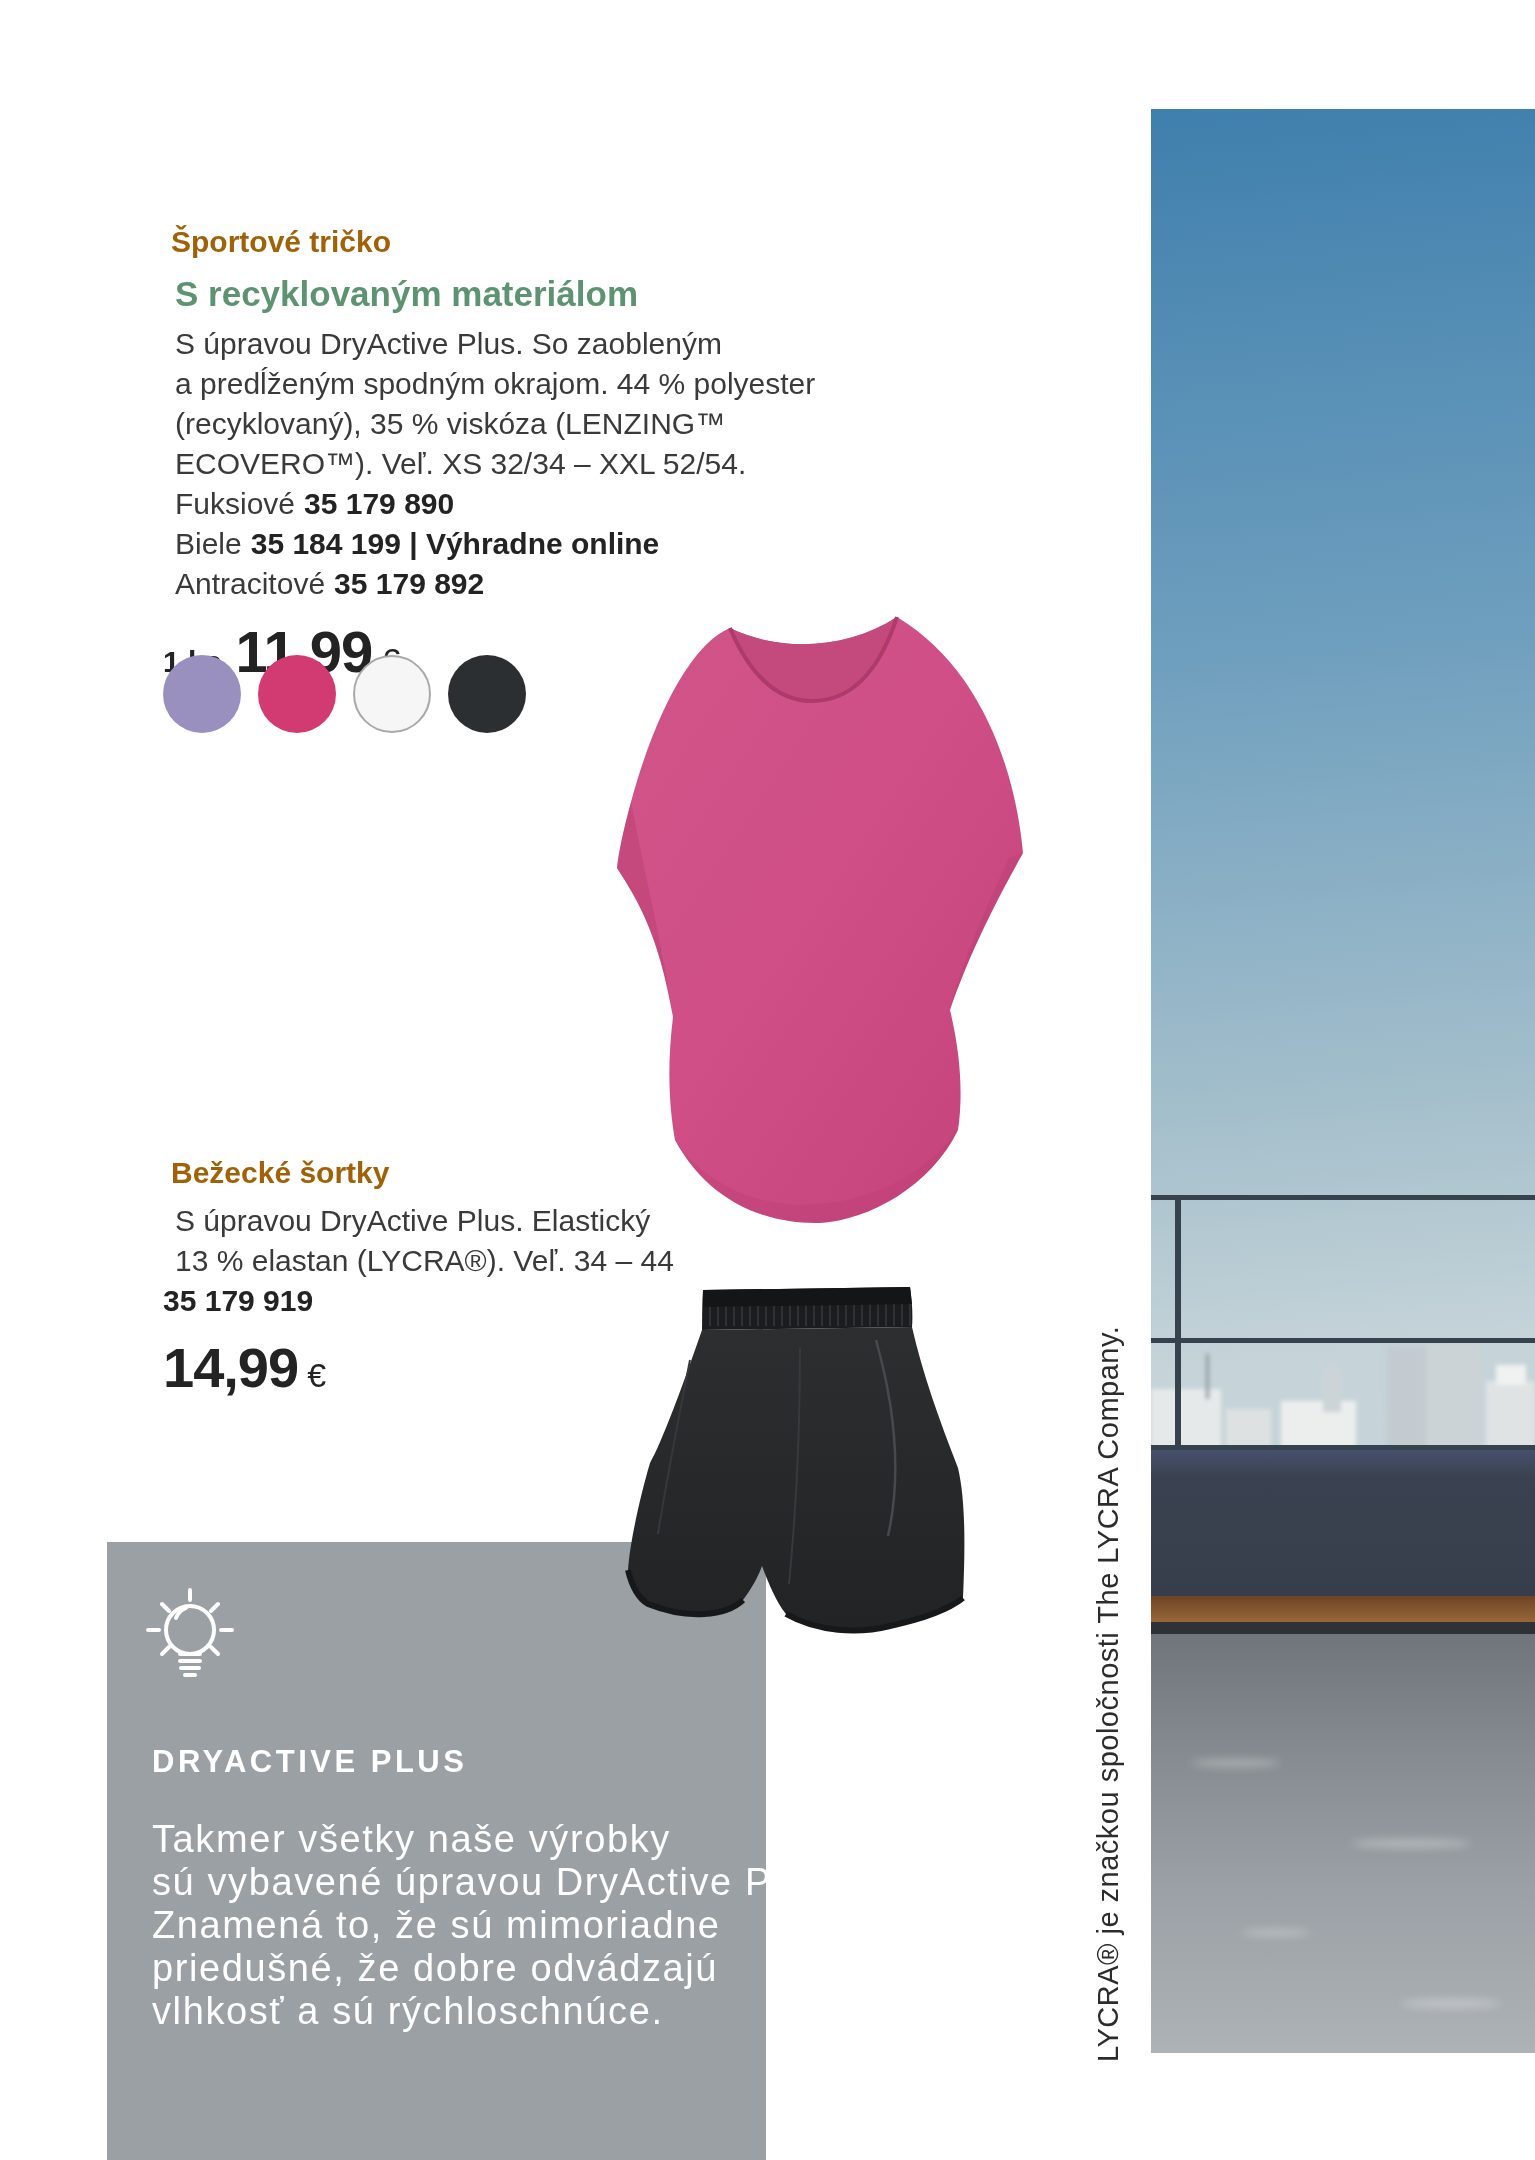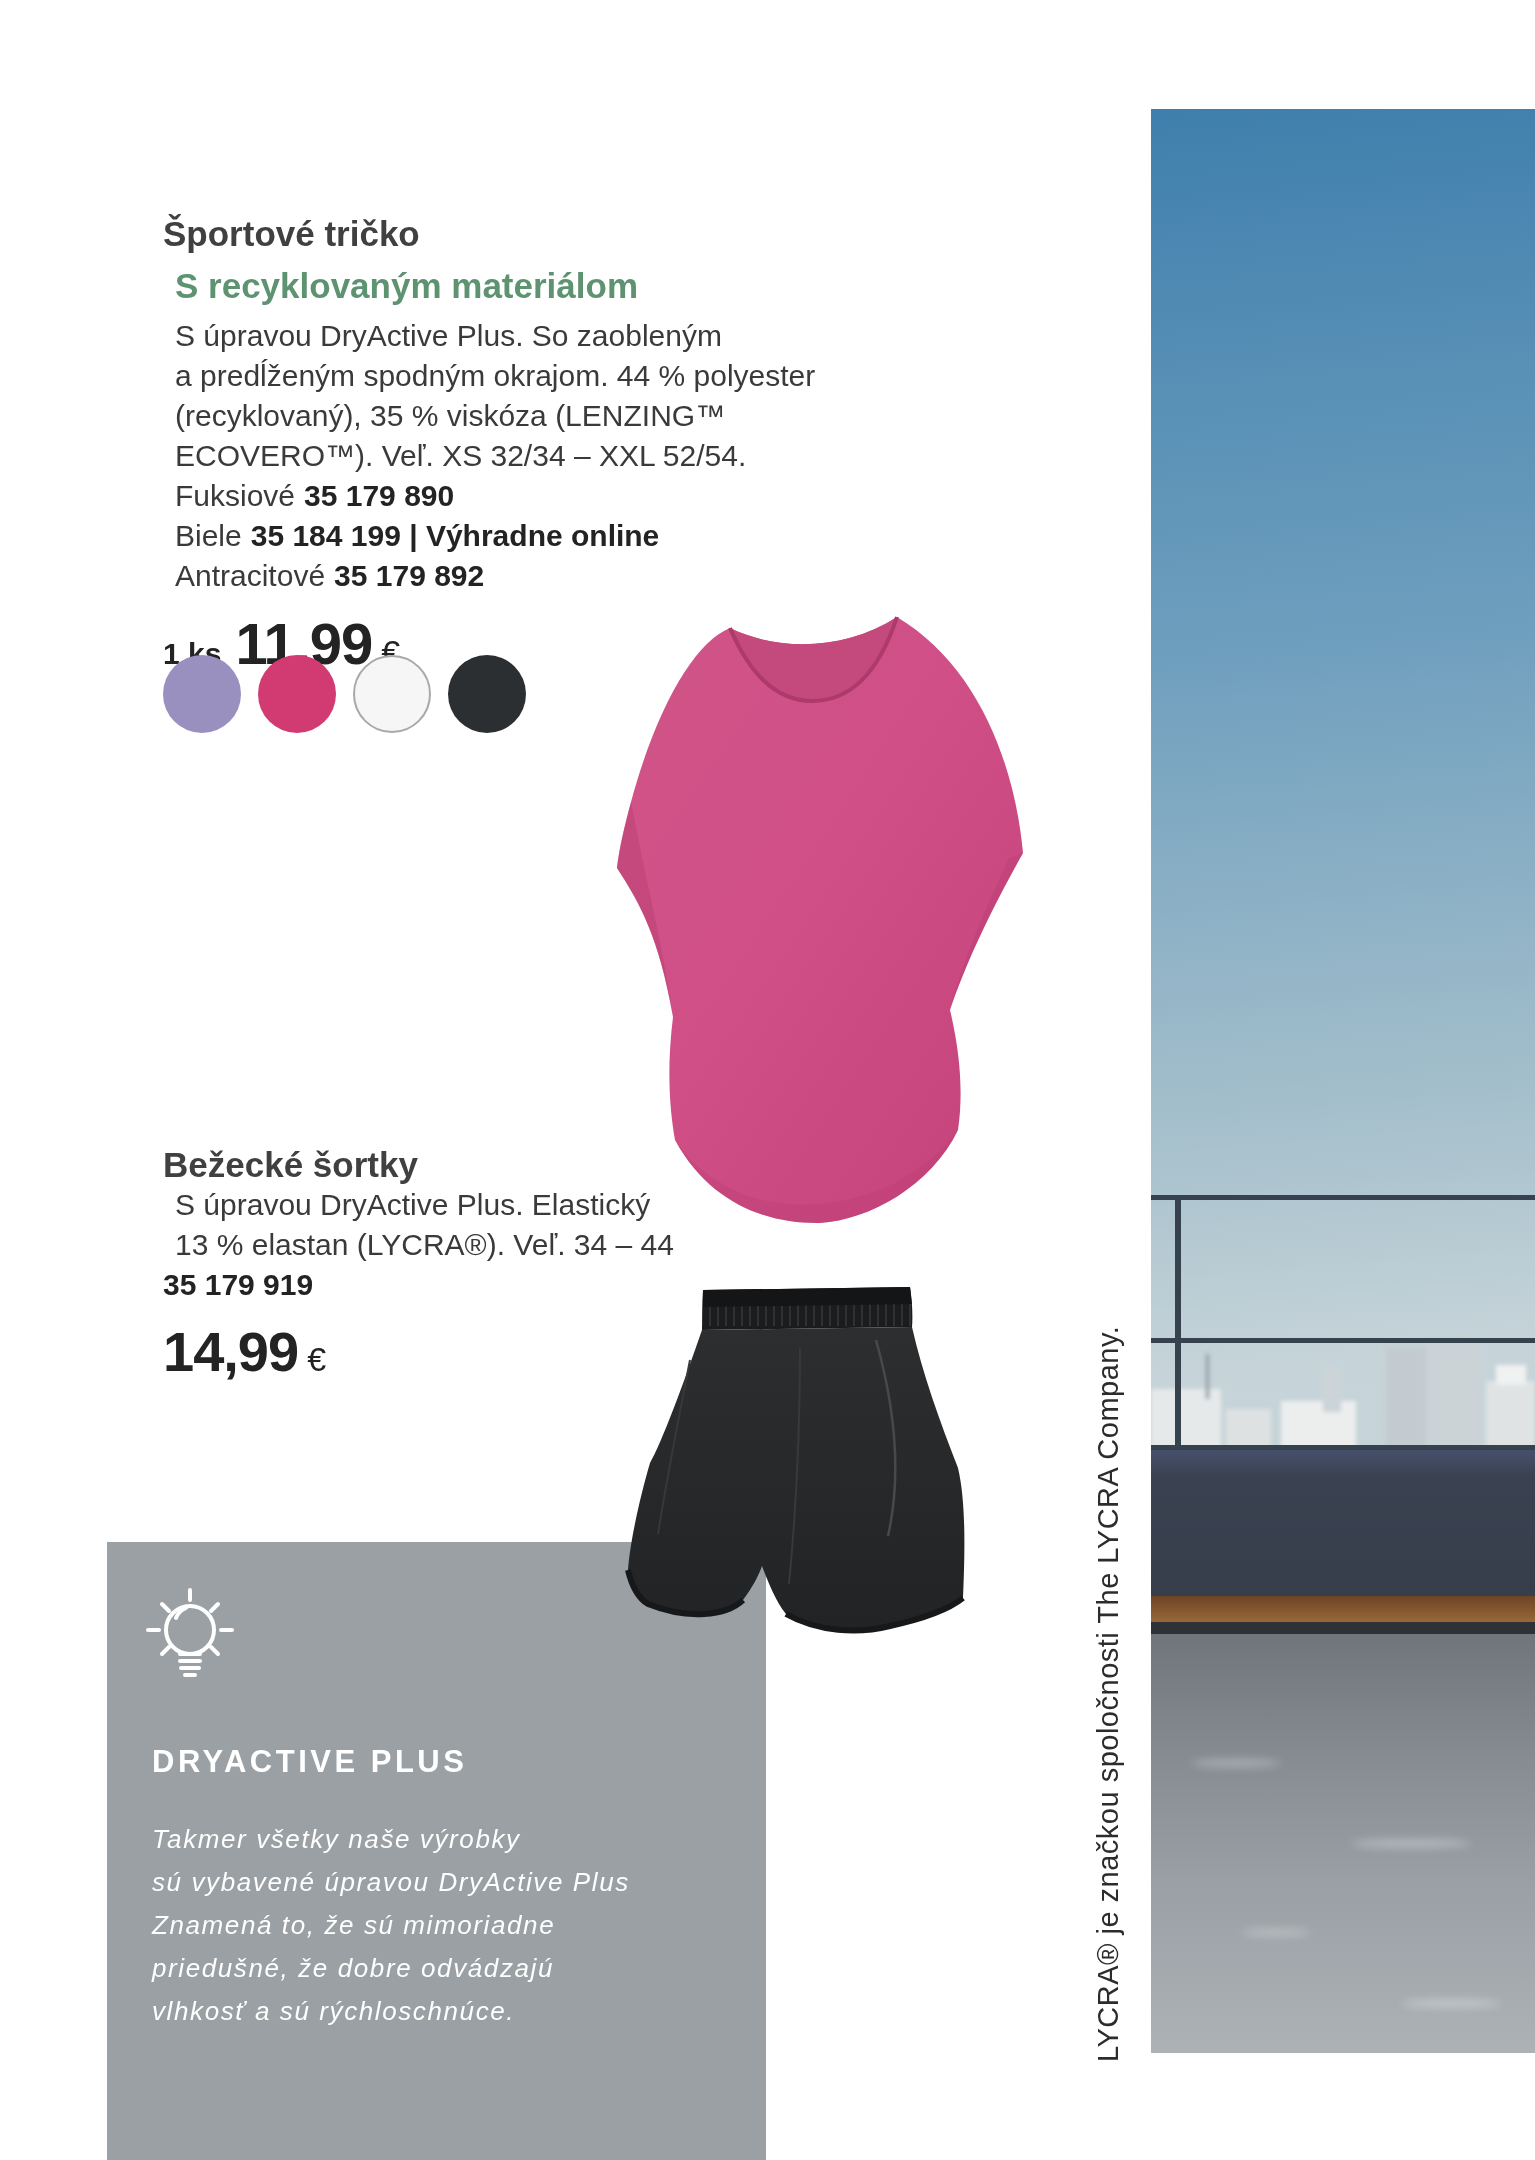--- a/index.html
+++ b/index.html
@@ -3,21 +3,21 @@
 <meta charset="utf-8">
 <style>
   html,body{margin:0;padding:0;background:#ffffff;}
   #page{position:relative;width:1535px;height:2160px;background:#ffffff;overflow:hidden;
         font-family:"Liberation Sans",sans-serif;color:#3a3a3a;}
 
   
   .tblock{position:absolute;left:163px;}
   #tshirt-block{top:212px;}
   #shorts-block{top:1145px;}
-  .ptitle{font-size:35px;line-height:44px;font-weight:700;color:#404040;margin:0;}
+  .ptitle{font-size:30px;line-height:44px;font-weight:700;color:#a16207;margin:8px;}
   #shorts-block .ptitle{line-height:40px;}
   .psub{font-size:35px;line-height:36px;font-weight:700;color:#5d9370;margin:12px;}
   .pdesc,.vrow{font-size:30px;line-height:40px;color:#3a3a3a;margin-left:12px;}
   .vrow b{font-weight:700;color:#232323;margin-left:9px;}
   .code-line{font-size:30px;line-height:40px;font-weight:700;color:#232323;}
 
   .price-row{display:flex;align-items:baseline;margin-top:14px;}
   .price-qty{font-size:30px;font-weight:700;color:#232323;margin-right:14px;}
   .price-big{font-size:58px;font-weight:700;letter-spacing:-1px;color:#232323;}
   .price-cur{font-size:34px;color:#232323;margin-left:9px;}
@@ -30,22 +30,22 @@
   
   #tee-img{position:absolute;left:611px;top:606px;z-index:3;}
   #shorts-img{position:absolute;left:618px;top:1282px;z-index:4;}
 
   
   #info-box{position:absolute;left:107px;top:1542px;width:659px;height:618px;
             background:#9aa0a3;z-index:2;}
   #bulb-icon{position:absolute;left:140px;top:1588px;z-index:3;}
   #info-title{position:absolute;left:152px;top:1744px;font-size:31px;font-weight:700;
               letter-spacing:3.5px;color:#ffffff;z-index:3;}
-  #info-text{position:absolute;left:152px;top:1818px;font-size:26px;line-height:43px;
-             font-weight:500;letter-spacing:1.6px;color:#ffffff;z-index:3;font-style:italic;}
+  #info-text{position:absolute;left:152px;top:1818px;font-size:38px;line-height:43px;
+             font-weight:500;letter-spacing:1.6px;color:#ffffff;z-index:3;}
 
   
   #photo{position:absolute;left:1151px;top:109px;width:384px;height:1944px;overflow:hidden;
          background:linear-gradient(175deg,#3f7fad 0%,#6f9fbe 28%,#a6c0cc 52%,#c6d4d9 64%,#c8d5da 100%);}
   .rail{position:absolute;left:0;width:384px;height:5px;background:#36424e;}
   #rail-post{position:absolute;left:24px;top:1086px;width:6px;height:257px;background:#36424e;}
   #skyline{position:absolute;left:0;top:1236px;width:384px;height:107px;filter:blur(2px);}
   #skyline div{position:absolute;}
   #parapet{position:absolute;left:0;top:1341px;width:384px;height:152px;
            background:linear-gradient(180deg,#46506b 0%,#3a4150 18%,#373e4b 100%);}

